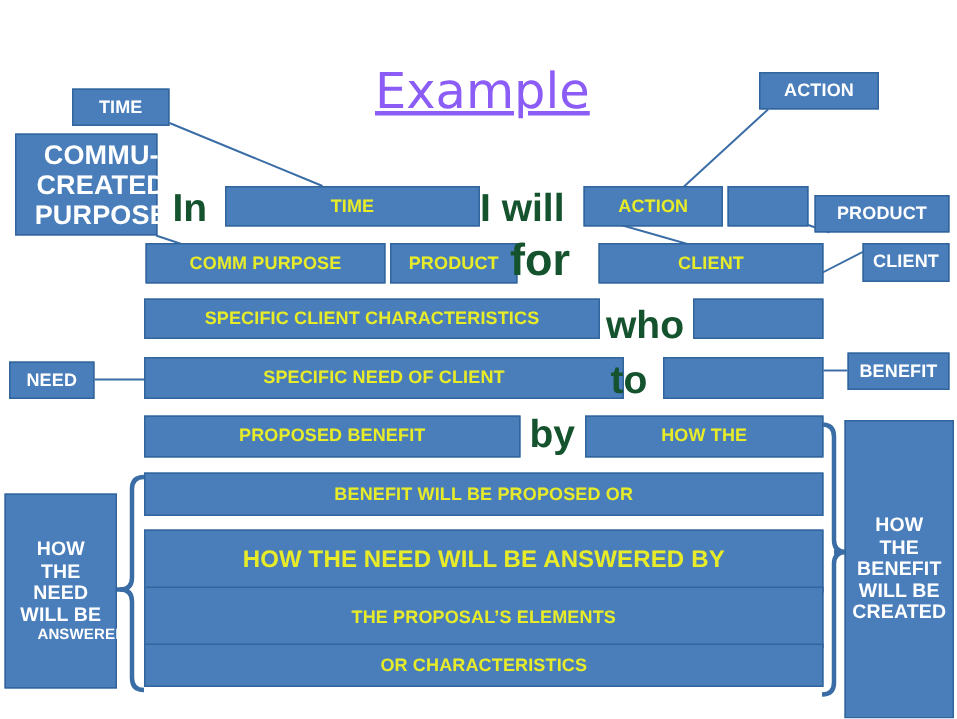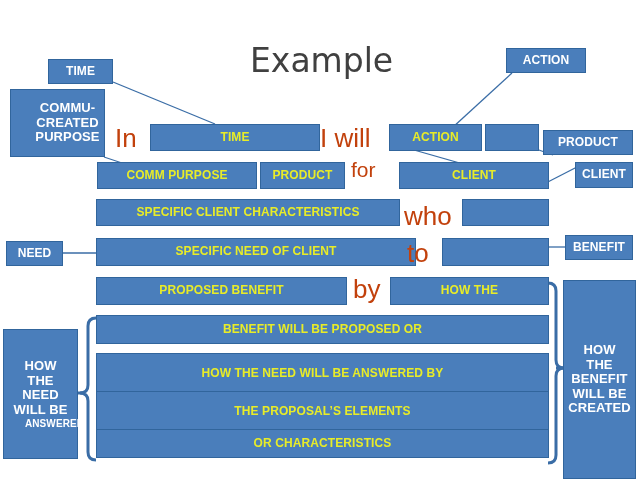--- a/index.html
+++ b/index.html
@@ -34,34 +34,35 @@
     color: #ffffff;
   }
   
   .box.slot {
     color: #e8ec28;
   }
   .box.blank { color: transparent; }
 
   .word {
     position: absolute;
-    color: #c2410c;
-    font-weight: normal;
+    color: #14532d;
+    font-weight: bold;
     font-family: "Liberation Sans", sans-serif;
     z-index: 9;
     white-space: nowrap;
     line-height: 1;
   }
   .title {
     position: absolute;
-    color: #404040;
+    color: #8b5cf6;
     font-family: "DejaVu Sans", sans-serif;
     font-weight: 400;
     white-space: nowrap;
     z-index: 8;
+    text-decoration: underline;
   }
   svg.links {
     position: absolute;
     left: 0; top: 0;
     width: 638px; height: 479px;
     z-index: 2;
     overflow: visible;
   }
   svg.braces {
     position: absolute;
@@ -88,21 +89,21 @@
     <line class="stk" x1="63" y1="253" x2="104" y2="253" stroke-width="1.3"></line>
     <line class="stk" x1="565" y1="247" x2="549" y2="247" stroke-width="1.3"></line>
   </svg>
 
   <div class="title" style="left:250px; top:41px; font-size:33px;">Example</div>
 
   <div class="box label" style="left:48px; top:59px; width:65px; height:25px; font-size:12px;">
     <span>TIME</span>
   </div>
 
-  <div class="box label" style="left:10px; top:89px; width:95px; height:68px; font-size:13px; flex-direction:column; justify-content:center;padding-left:20px;">
+  <div class="box label" style="left:10px; top:89px; width:95px; height:68px; font-size:18px; flex-direction:column; justify-content:center;padding-left:20px;">
     <span>COMMU-</span>
     <span>CREATED</span>
     <span>PURPOSE</span>
   </div>
 
   <div class="box label" style="left:506px; top:48px; width:80px; height:25px; font-size:12px;">
     <span>ACTION</span>
   </div>
 
   <div class="box label" style="left:543px; top:130px; width:90px; height:25px; font-size:12px;">
@@ -139,21 +140,21 @@
 
   <svg class="braces" viewBox="0 0 638 479">
     <path class="stk" stroke-width="3" d="M 96 318 q -8 0 -8 8 L 88 385 q 0 8 -8 8 q 8 0 8 8 L 88 452 q 0 8 8 8"></path>
     <line class="stk" x1="72" y1="393" x2="82" y2="393" stroke-width="3"></line>
     <path class="stk" stroke-width="3" d="M 548 283 q 8 0 8 8 L 556 360 q 0 8 8 8 q -8 0 -8 8 L 556 455 q 0 8 -8 8"></path>
     <line class="stk" x1="563" y1="368" x2="556" y2="368" stroke-width="3"></line>
   </svg>
 
   <div class="word" style="left:115px; top:125px; font-size:26px;">In</div>
   <div class="word" style="left:320px; top:125px; font-size:26px;">I will</div>
-  <div class="word" style="left:351px; top:159px; font-size:21px;">for</div>
+  <div class="word" style="left:340px; top:159px; font-size:30px;">for</div>
   <div class="word" style="left:404px; top:203px; font-size:26px;">who</div>
   <div class="word" style="left:407px; top:240px; font-size:26px;">to</div>
   <div class="word" style="left:353px; top:276px; font-size:26px;">by</div>
 
   <div class="box slot" style="left:150px; top:124px; width:170px; height:27px; font-size:12px;">
     <span>TIME</span>
   </div>
   <div class="box slot" style="left:389px; top:124px; width:93px; height:27px; font-size:12px;">
     <span>ACTION</span>
   </div>
@@ -189,21 +190,21 @@
   <div class="box slot" style="left:390px; top:277px; width:159px; height:28px; font-size:12px;">
     <span>HOW THE</span>
   </div>
   <div class="box slot" style="left:96px; top:277px; width:251px; height:28px; font-size:12px;">
     <span>PROPOSED BENEFIT</span>
   </div>
 
   <div class="box slot" style="left:96px; top:315px; width:453px; height:29px; font-size:12px;">
     <span>BENEFIT WILL BE PROPOSED OR</span>
   </div>
-  <div class="box slot" style="left:96px; top:353px; width:453px; height:42px; font-size:12px;">
+  <div class="box slot" style="left:96px; top:353px; width:453px; height:42px; font-size:16px;">
     <span>HOW THE NEED WILL BE ANSWERED BY</span>
   </div>
   <div class="box slot" style="left:96px; top:391px; width:453px; height:41px; font-size:12px;">
     <span>THE PROPOSAL’S ELEMENTS</span>
   </div>
   <div class="box slot" style="left:96px; top:429px; width:453px; height:29px; font-size:12px;">
     <span>OR CHARACTERISTICS</span>
   </div>
 
 </div>

